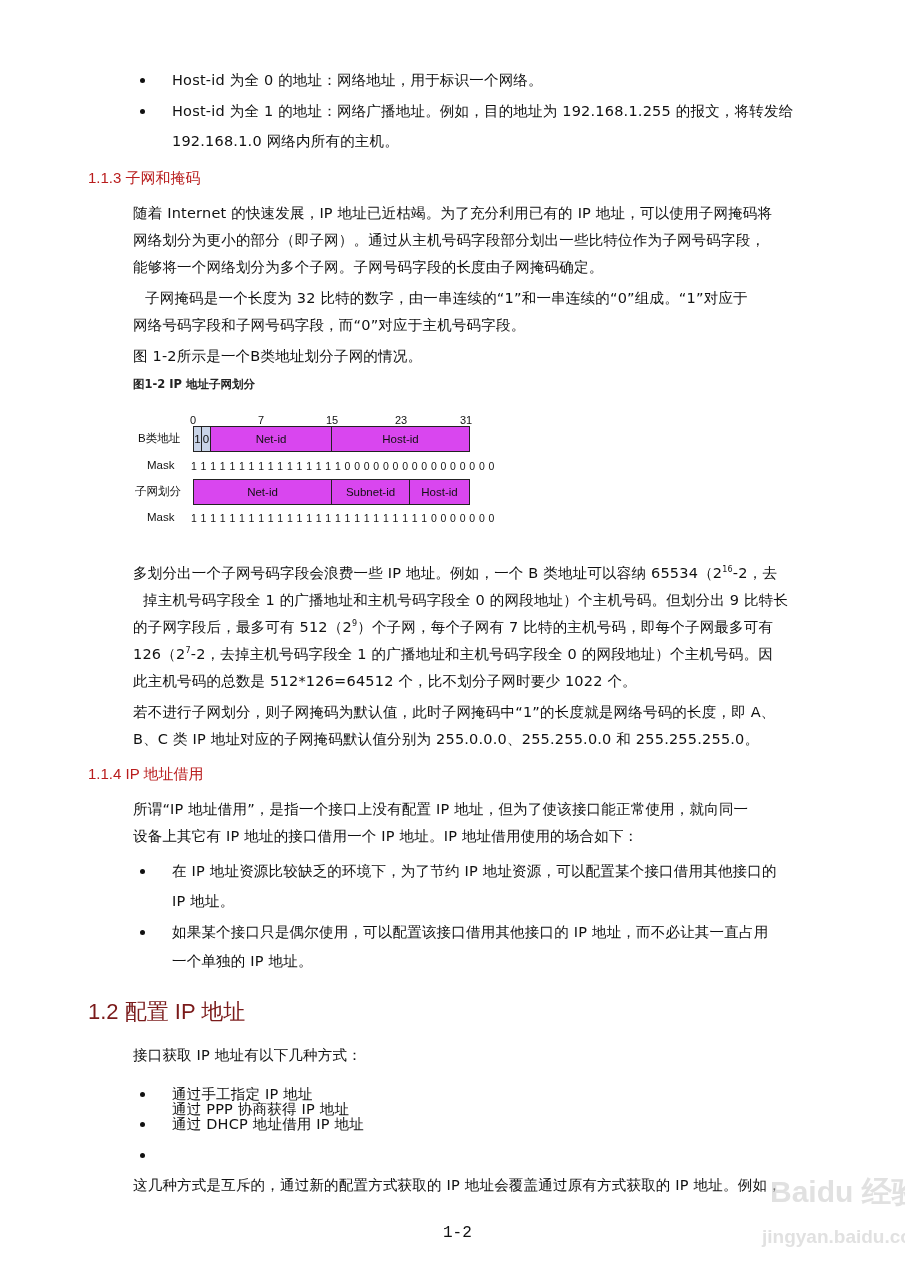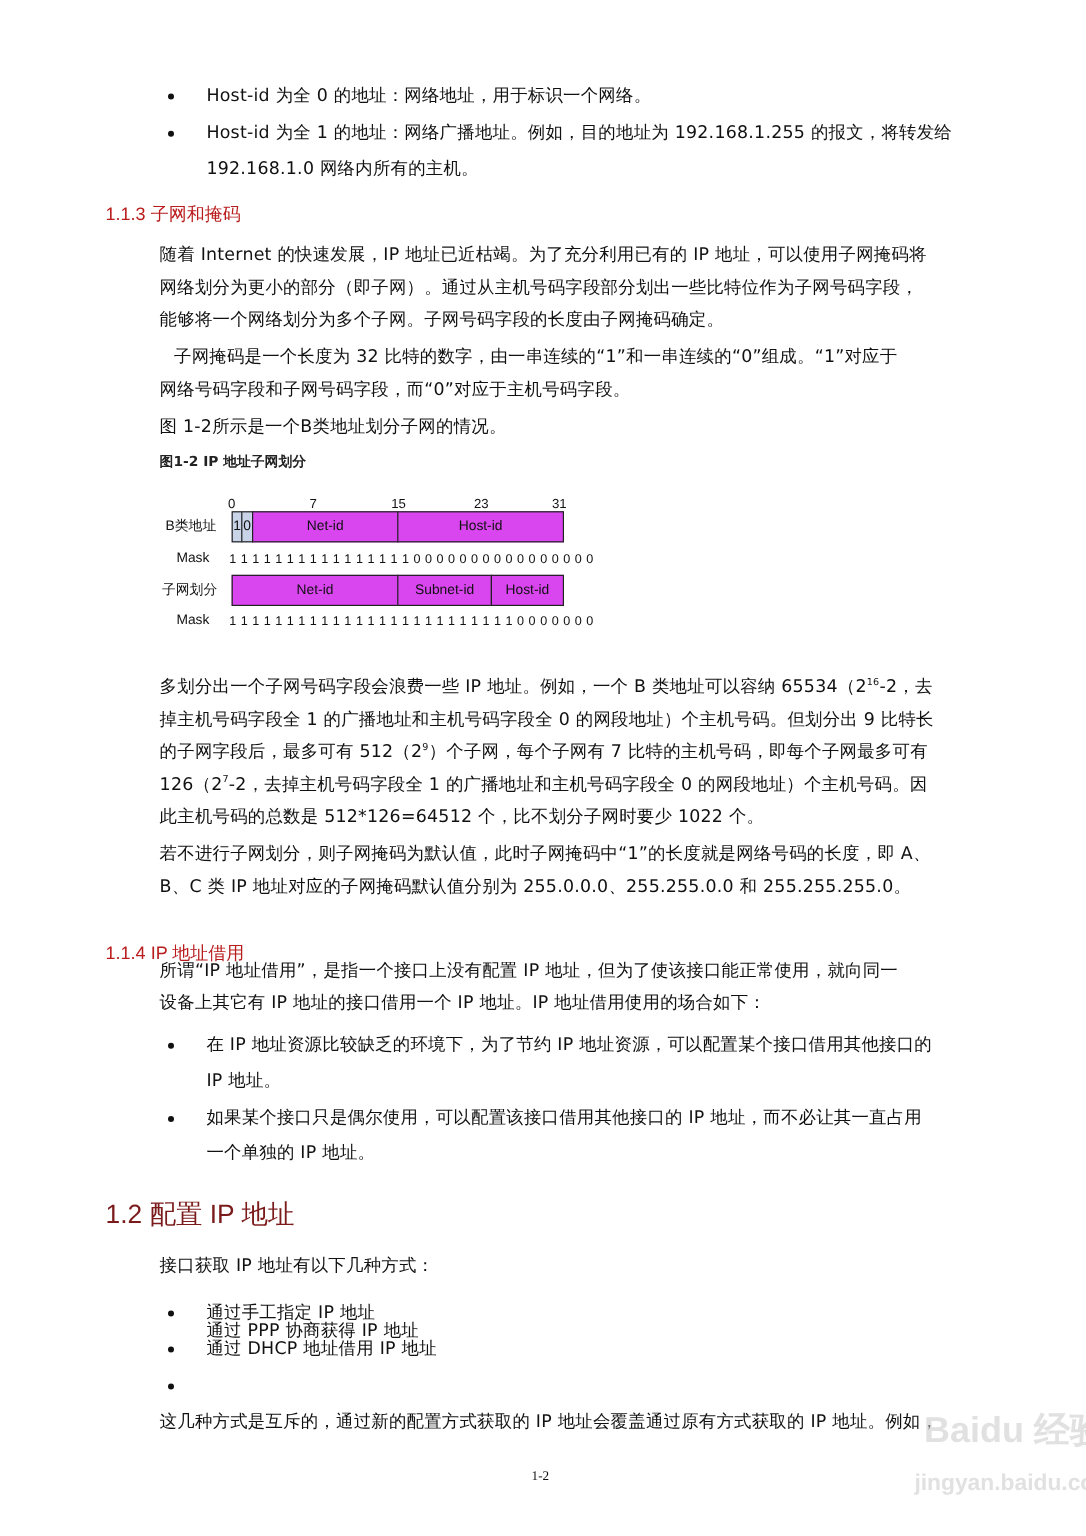--- a/index.html
+++ b/index.html
@@ -12,21 +12,21 @@
     .txt { font-size: 14.5px; line-height: 20px; white-space: nowrap; letter-spacing: 0.2px; }
     .bullet { position: absolute; width: 5px; height: 5px; border-radius: 50%; background: #111; }
     .h3 { font-family: Liberation Sans, sans-serif; font-size: 15px; color: #b91c1c; white-space: nowrap; }
     .h2 { font-family: "Liberation Sans", sans-serif; font-size: 22px; color: #7a1a1a; white-space: nowrap; }
     .fig-title { font-size: 11.5px; white-space: nowrap; font-weight: bold; color: #222; }
     .diag { font-family: "Liberation Sans", sans-serif; font-size: 11px; color: #111; white-space: nowrap; }
     .box { position: absolute; border: 1px solid #222; box-sizing: border-box; display: flex; align-items: center; justify-content: center; font-family: "Liberation Sans", sans-serif; font-size: 11.5px; background: #d946ef; }
     .box.hl { background: #c9d4e8; }
     .mask { font-family: "Liberation Sans", sans-serif; font-size: 10.5px; letter-spacing: 1.8px; white-space: nowrap; }
     sup { font-size: 8px; vertical-align: 6px; line-height: 0; }
-    .pagenum { font-family: Liberation Serif, serif; font-size: 11px; }
+    .pagenum { font-family: Liberation Mono, monospace; font-size: 16px; }
     .wm { color: rgba(200,200,200,0.55); font-family: "Liberation Sans", sans-serif; font-weight: bold; white-space: nowrap; }
   </style>
 </head>
 <body>
 
 <div class="bullet" style="left:140px;top:78px;"></div>
 <div class="abs txt" style="left:172px;top:70px;">Host-id 为全 0 的地址：网络地址，用于标识一个网络。</div>
 <div class="bullet" style="left:140px;top:109px;"></div>
 <div class="abs txt" style="left:172px;top:101px;">Host-id 为全 1 的地址：网络广播地址。例如，目的地址为 192.168.1.255 的报文，将转发给</div>
 <div class="abs txt" style="left:172px;top:131px;">192.168.1.0 网络内所有的主机。</div>
@@ -61,33 +61,33 @@
   <div class="box" style="left:331px;top:479px;width:79px;height:26px;">Subnet-id</div>
   <div class="box" style="left:409px;top:479px;width:61px;height:26px;">Host-id</div>
 
   <div class="abs diag" style="left:147px;top:511px;font-size:11.5px;">Mask</div>
   <div class="abs mask" style="left:191px;top:512px;letter-spacing:0.42px;">1 1 1 1 1 1 1 1 1 1 1 1 1 1 1 1 1 1 1 1 1 1 1 1 1 0 0 0 0 0 0 0</div>
 </div>
 
 <div class="abs txt" style="left:133px;top:563px;">
   <span>多划分出一个子网号码字段会浪费一些 IP 地址。例如，一个 B 类地址可以容纳 65534（2</span><sup>16</sup><span>-2，去</span>
 </div>
-<div class="abs txt" style="left:133px;top:590px;">掉主机号码字段全 1 的广播地址和主机号码字段全 0 的网段地址）个主机号码。但划分出 9 比特长</div>
+<div class="abs txt" style="left:143px;top:590px;">掉主机号码字段全 1 的广播地址和主机号码字段全 0 的网段地址）个主机号码。但划分出 9 比特长</div>
 <div class="abs txt" style="left:133px;top:617px;">
   <span>的子网字段后，最多可有 512（2</span><sup>9</sup><span>）个子网，每个子网有 7 比特的主机号码，即每个子网最多可有</span>
 </div>
 <div class="abs txt" style="left:133px;top:644px;">
   <span>126（2</span><sup>7</sup><span>-2，去掉主机号码字段全 1 的广播地址和主机号码字段全 0 的网段地址）个主机号码。因</span>
 </div>
 <div class="abs txt" style="left:133px;top:671px;">此主机号码的总数是 512*126=64512 个，比不划分子网时要少 1022 个。</div>
 
 <div class="abs txt" style="left:133px;top:702px;">若不进行子网划分，则子网掩码为默认值，此时子网掩码中“1”的长度就是网络号码的长度，即 A、</div>
 <div class="abs txt" style="left:133px;top:729px;">B、C 类 IP 地址对应的子网掩码默认值分别为 255.0.0.0、255.255.0.0 和 255.255.255.0。</div>
 
-<div class="abs h3" style="left:88px;top:765px;margin-top:20px;">1.1.4  IP 地址借用</div>
+<div class="abs h3" style="left:88px;top:765px;">1.1.4  IP 地址借用</div>
 <div class="abs txt" style="left:133px;top:799px;">所谓“IP 地址借用”，是指一个接口上没有配置 IP 地址，但为了使该接口能正常使用，就向同一</div>
 <div class="abs txt" style="left:133px;top:826px;">设备上其它有 IP 地址的接口借用一个 IP 地址。IP 地址借用使用的场合如下：</div>
 
 <div class="bullet" style="left:140px;top:869px;"></div>
 <div class="abs txt" style="left:172px;top:861px;">在 IP 地址资源比较缺乏的环境下，为了节约 IP 地址资源，可以配置某个接口借用其他接口的</div>
 <div class="abs txt" style="left:172px;top:891px;">IP 地址。</div>
 <div class="bullet" style="left:140px;top:930px;"></div>
 <div class="abs txt" style="left:172px;top:922px;">如果某个接口只是偶尔使用，可以配置该接口借用其他接口的 IP 地址，而不必让其一直占用</div>
 <div class="abs txt" style="left:172px;top:951px;">一个单独的 IP 地址。</div>
 

